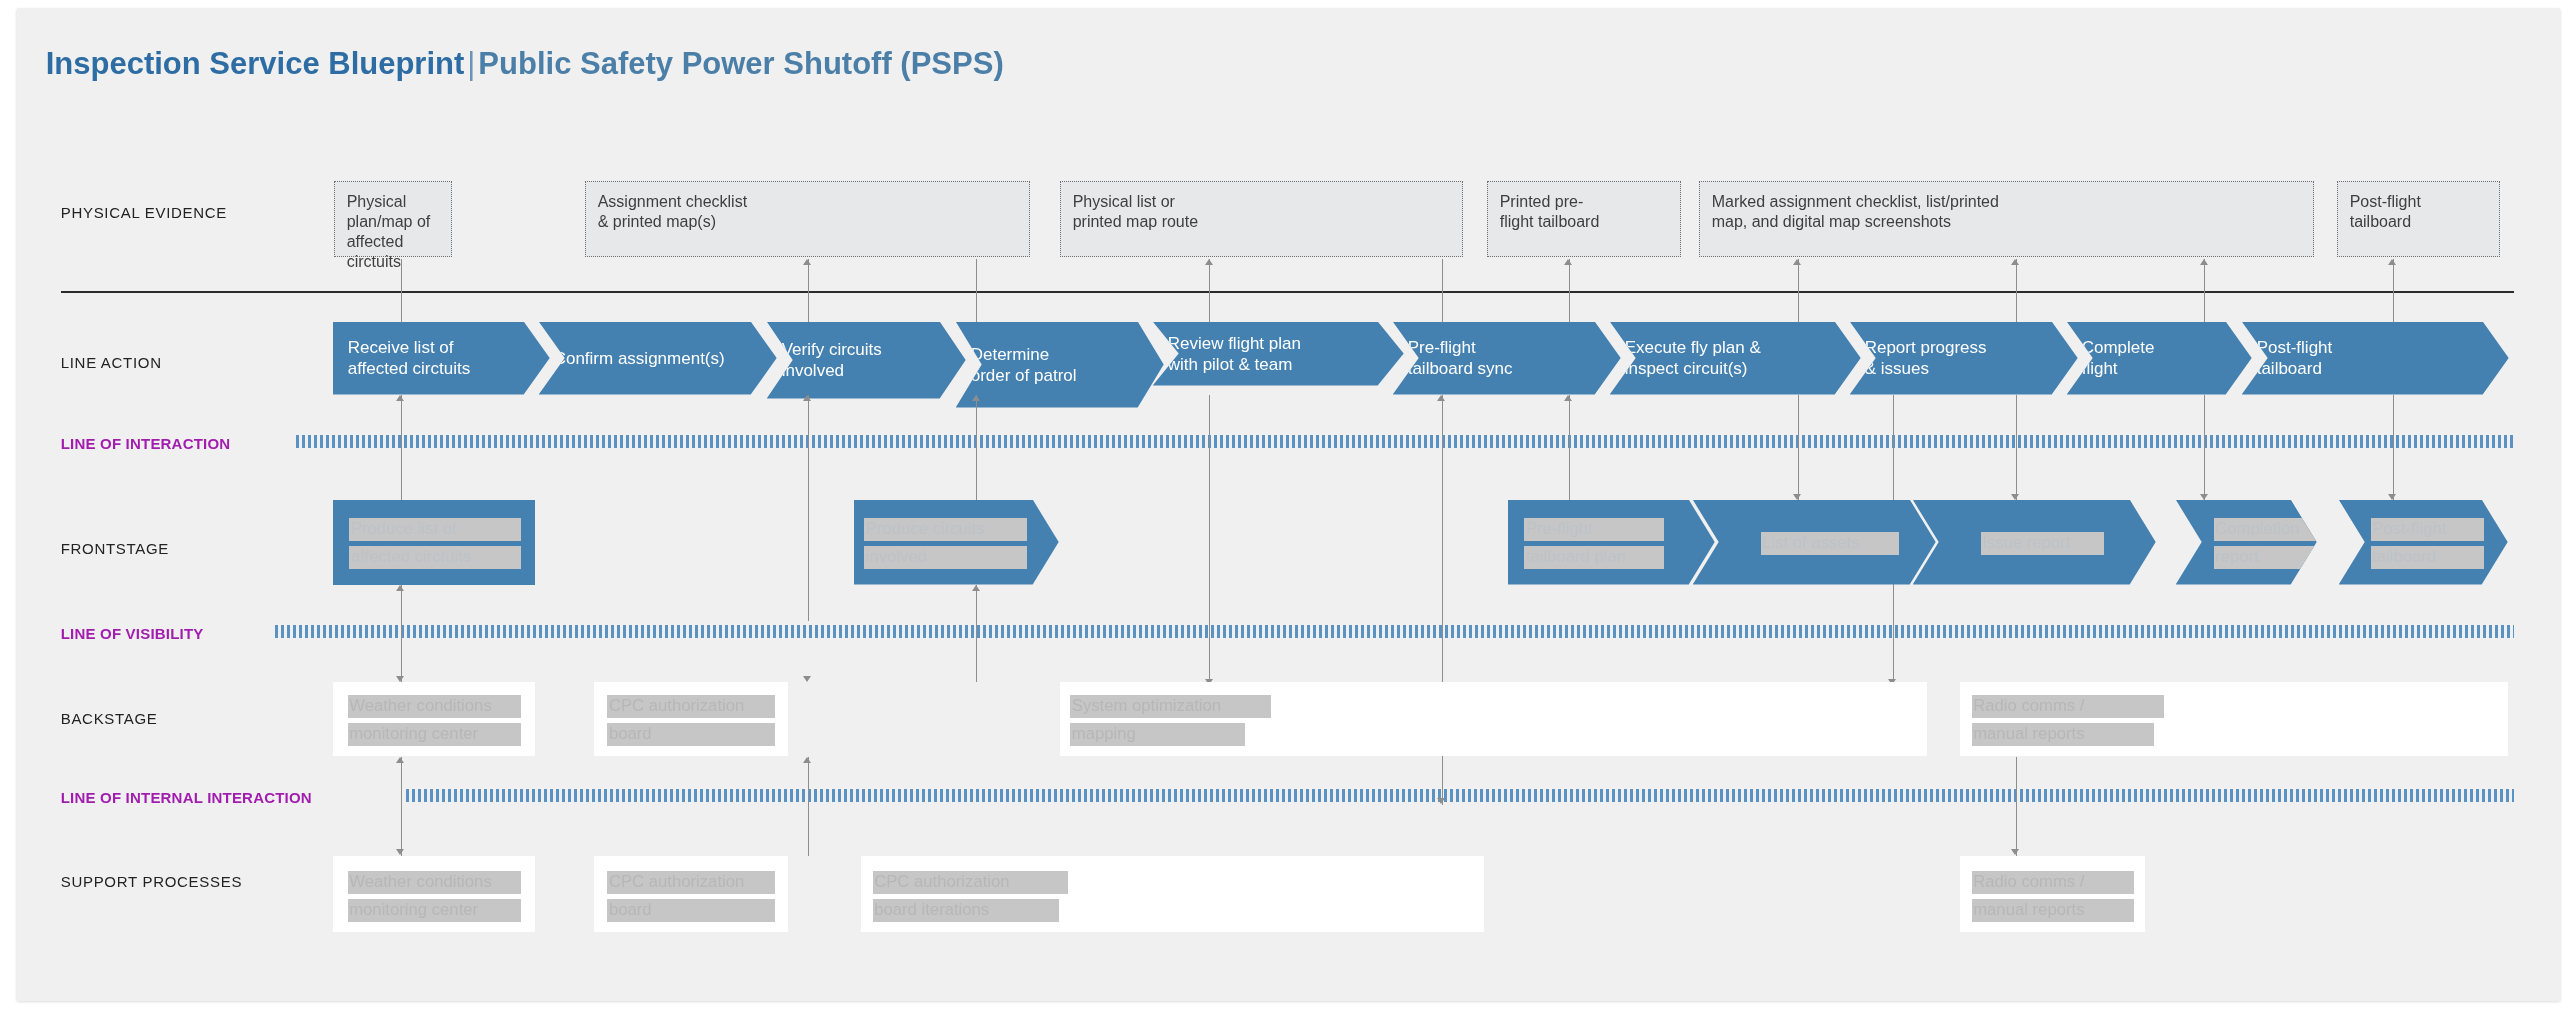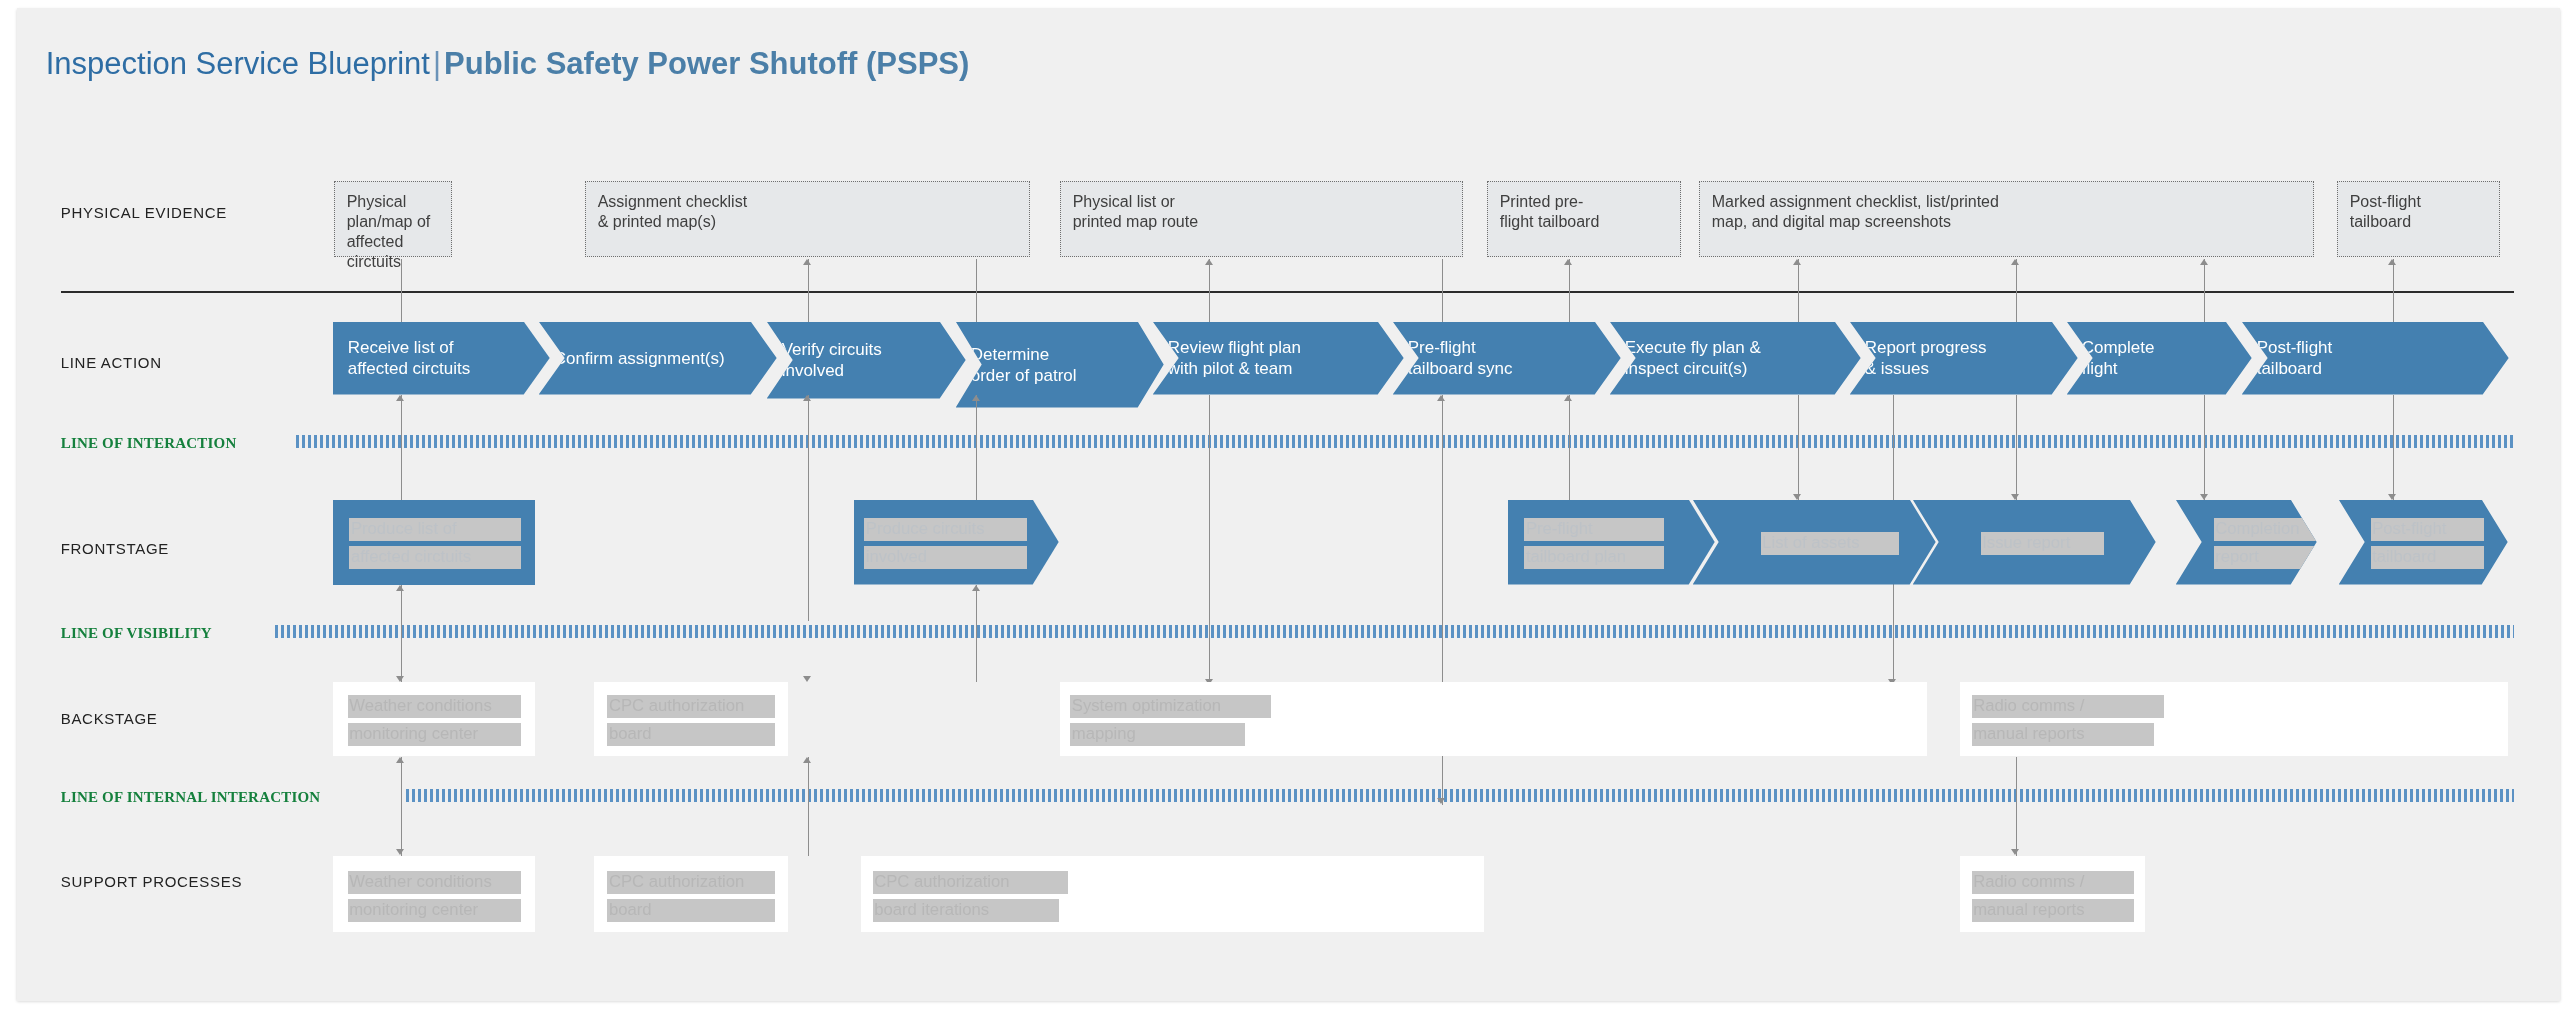--- a/index.html
+++ b/index.html
@@ -15,35 +15,34 @@
     width:2543px;height:993px;
     background:#f0f0f0;
     box-shadow:0 0.8px 3px rgba(0,0,0,.18);
     overflow:hidden;
   }
   
   #title{
     position:absolute;left:29px;top:38px;
     font-size:31px;line-height:35px;white-space:nowrap;
   }
-  #title .strong{font-weight:normal;color:#2E6DA4;}
+  #title .strong{font-weight:bold;color:#2E6DA4;}
   #title .sep{color:#6B93B8;font-weight:normal;padding:0 3px;}
   #title .light{color:#4B7FA8;font-weight:bold;}
 
   
   .rowlabel{
     position:absolute;left:44px;
     font-size:15px;letter-spacing:0.7px;color:#222;
     white-space:nowrap;
   }
   .linelabel{
     position:absolute;left:44px;
-    font-size:15px;letter-spacing:0.2px;color:#15803d;font-weight:bold;
+    font-size:15px;letter-spacing:0.2px;color:#a21caf;font-weight:bold;
     white-space:nowrap;
-    font-family:Liberation Serif, serif;
   }
 
   
   #hrule{
     position:absolute;left:44px;top:283px;width:2453px;height:2.3px;
     background:#2b2b2b;
   }
 
   
   .blueline{
@@ -218,21 +217,21 @@
       <div>Verify circuits</div>
       <div>involved</div>
     </div>
   </div>
   <div class="chev notch" style="left:939px;top:314px;width:208px;height:86px">
     <div class="txt">
       <div>Determine</div>
       <div>order of patrol</div>
     </div>
   </div>
-  <div class="chev notch" style="left:1136px;top:314px;width:251px;height:73px">
+  <div class="chev notch" style="left:1136px;top:314px;width:251px;height:64px">
     <div class="txt">
       <div>Review flight plan</div>
       <div>with pilot &amp; team</div>
     </div>
   </div>
   <div class="chev notch" style="left:1376px;top:314px;width:228px;height:73px">
     <div class="txt">
       <div>Pre-flight</div>
       <div>tailboard sync</div>
     </div>

